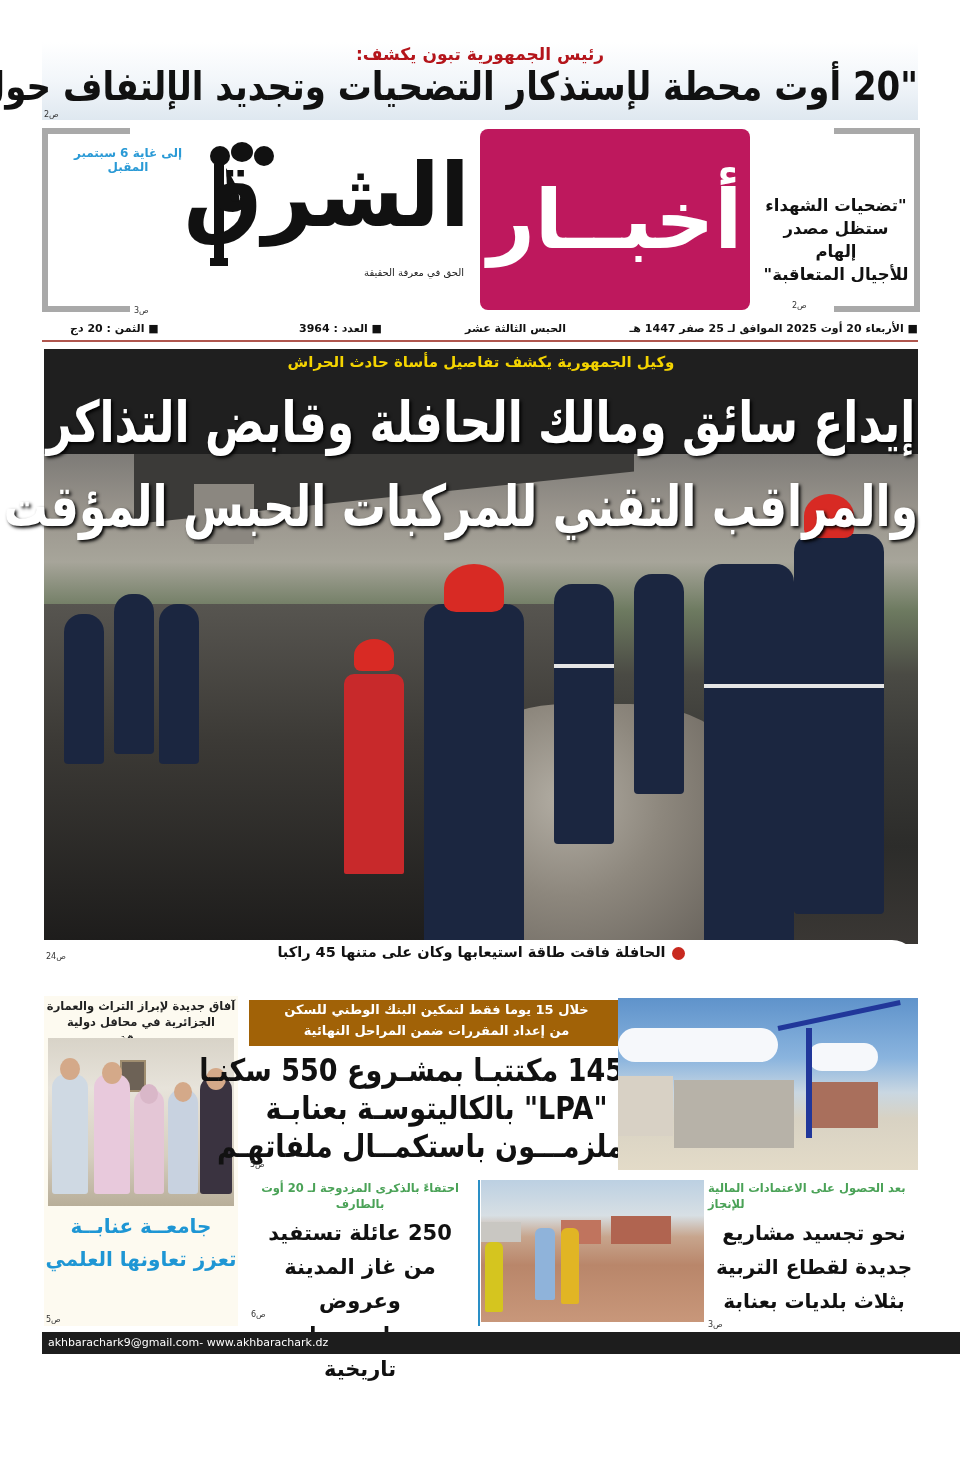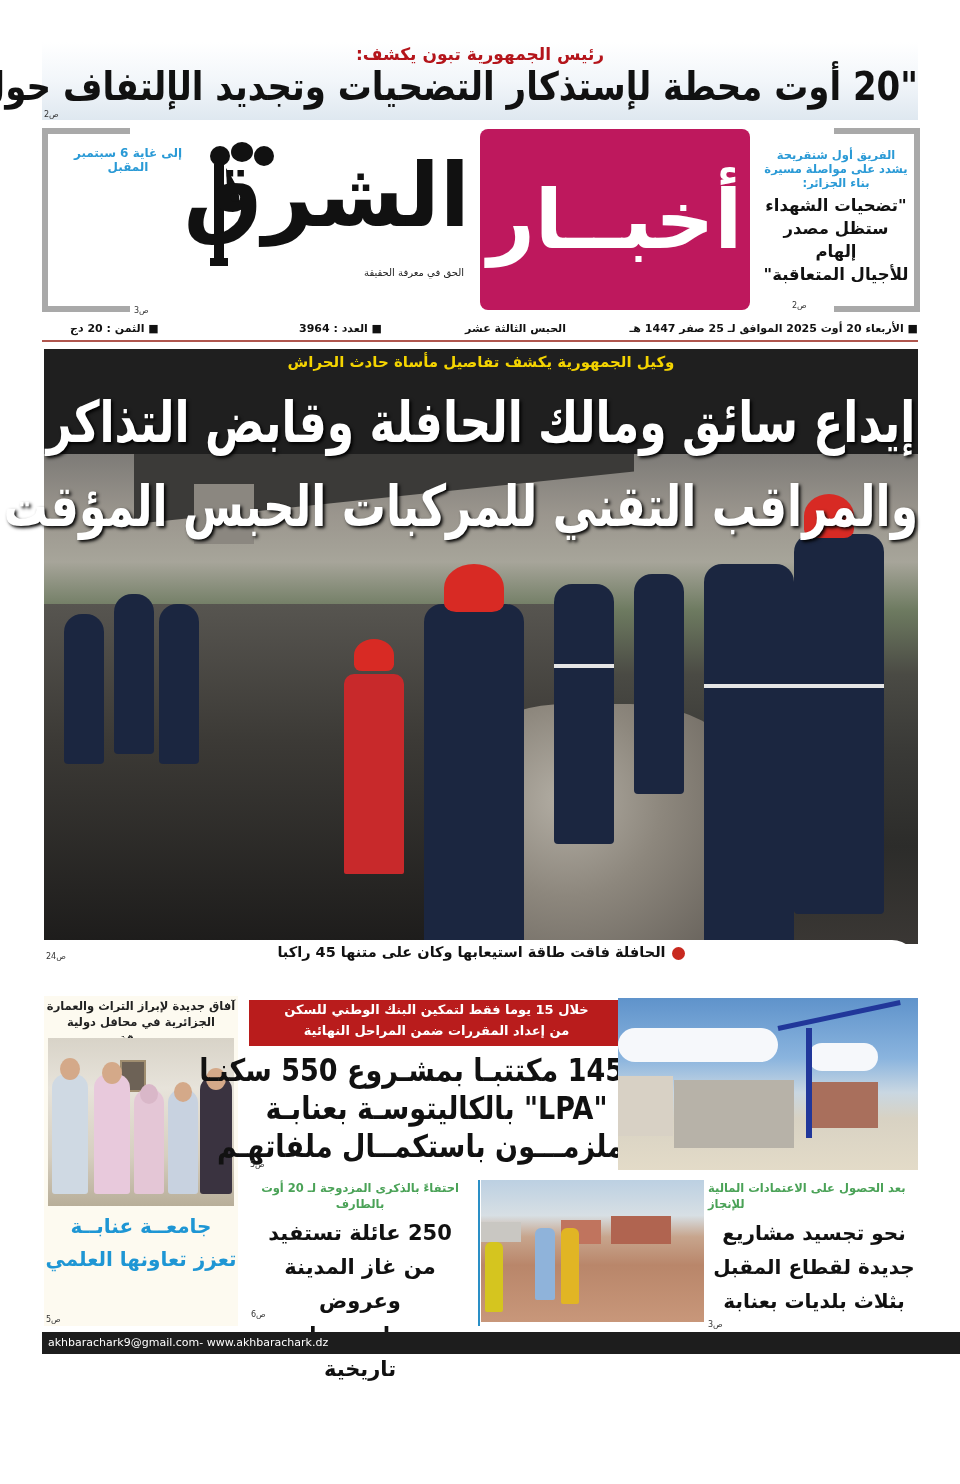--- a/index.html
+++ b/index.html
@@ -85,21 +85,21 @@
     .uni .kicker { position: absolute; left: 0; right: 0; top: 2px; text-align: center; font-size: 11.5px; font-weight: bold; line-height: 16px; color: #222; }
     .uni .photo { position: absolute; left: 4px; top: 42px; width: 186px; height: 168px; overflow: hidden;
       background: linear-gradient(180deg, #d8d3c8 0%, #e7e3da 30%, #d6cfc0 70%, #b8ae99 100%); }
     .uni .person { position: absolute; bottom: 12px; border-radius: 14px 14px 3px 3px; }
     .uni .head-c { position: absolute; border-radius: 50%; background: #d4a989; }
     .uni .portrait { position: absolute; left: 72px; top: 22px; width: 26px; height: 32px; background: #6d6256; border: 2px solid #a08e70; }
     .uni .head { position: absolute; left: 0; right: 0; top: 214px; text-align: center; color: #1e96d4; font-weight: bold; font-size: 20px; line-height: 33px; }
     .uni .ref { position: absolute; left: 2px; bottom: 2px; }
 
     
-    .lpa-banner { left: 249px; top: 1000px; width: 375px; height: 46px; background: #b91c1c; }
+    .lpa-banner { left: 249px; top: 1000px; width: 375px; height: 46px; background: #a16207; }
     .lpa-banner .l { position: absolute; left: 0; right: 0; text-align: center; color: #fff; font-weight: bold; font-size: 13px; }
     .lpa-banner .l1 { top: 2px; }
     .lpa-banner .l2 { top: 23px; }
     .lpa-head { left: 249px; width: 375px; top: 1052px; text-align: center; font-weight: bold; font-size: 27px; color: #111; line-height: 38px; }
     .lpa-head div { transform: scaleY(1.15); white-space: nowrap; }
     .lpa-ref { left: 250px; top: 1160px; }
     .lpa-photo { left: 618px; top: 998px; width: 300px; height: 172px; overflow: hidden;
       background: linear-gradient(180deg, #5f93cb 0%, #8ab4de 35%, #c9d7e2 55%, #d8d2c3 70%, #e3dbc8 100%); }
     .lpa-photo .cloud { position: absolute; background: #f6f8fb; border-radius: 40px; }
     .lpa-photo .bldg { position: absolute; background: #b7b2a8; }
@@ -157,21 +157,20 @@
   <div class="tag">الحق في معرفة الحقيقة</div>
 </div>
 <div class="abs logo-red">
   <span>أخبــار</span>
 </div>
 
 <div class="abs box-right">
   <div class="frame-top"></div>
   <div class="frame-side"></div>
   <div class="frame-bot"></div>
-  <div class="kicker">الفريق أول شنقريحة يشدد على مواصلة مسيرة بناء الجزائر:</div>
   <div class="head">
     <div>"تضحيات الشهداء</div>
     <div>ستظل مصدر إلهام</div>
     <div>للأجيال المتعاقبة"</div>
   </div>
   <div class="ref pageref">ص2</div>
 </div>
 
 <div class="abs info-bar">
   <span style="right:0;">■ الأربعاء 20 أوت 2025  الموافق لـ 25 صفر 1447 هـ</span>
@@ -268,21 +267,21 @@
   <div class="hbldg" style="left:0; top:42px; width:40px; height:20px; background:#c9c7c2;"></div>
   <div class="man" style="left:4px; top:62px; width:18px; height:70px; background:#d5c51f;"></div>
   <div class="man" style="left:54px; top:48px; width:20px; height:72px; background:#8fb3da;"></div>
   <div class="man" style="left:80px; top:48px; width:18px; height:76px; background:#e1b524;"></div>
 </div>
 
 <div class="abs school">
   <div class="kicker">بعد الحصول على الاعتمادات المالية للإنجاز</div>
   <div class="head">
     <div>نحو تجسيد مشاريع</div>
-    <div>جديدة لقطاع المقبل</div>
+    <div>جديدة لقطاع التربية</div>
     <div>بثلاث بلديات بعنابة</div>
   </div>
   <div class="ref pageref">ص3</div>
 </div>
 
 <div class="abs footer">
   <span class="left">akhbarachark9@gmail.com- www.akhbarachark.dz</span>
 </div>
 
 </body></html>

